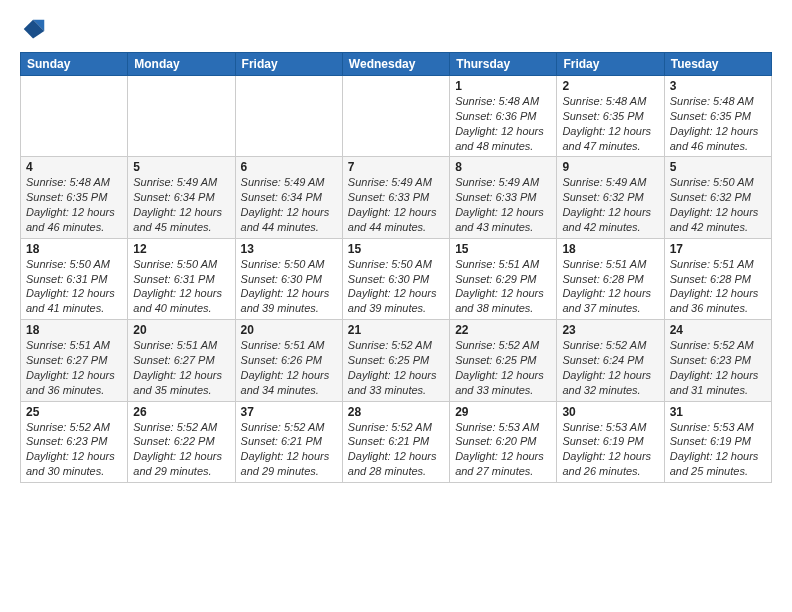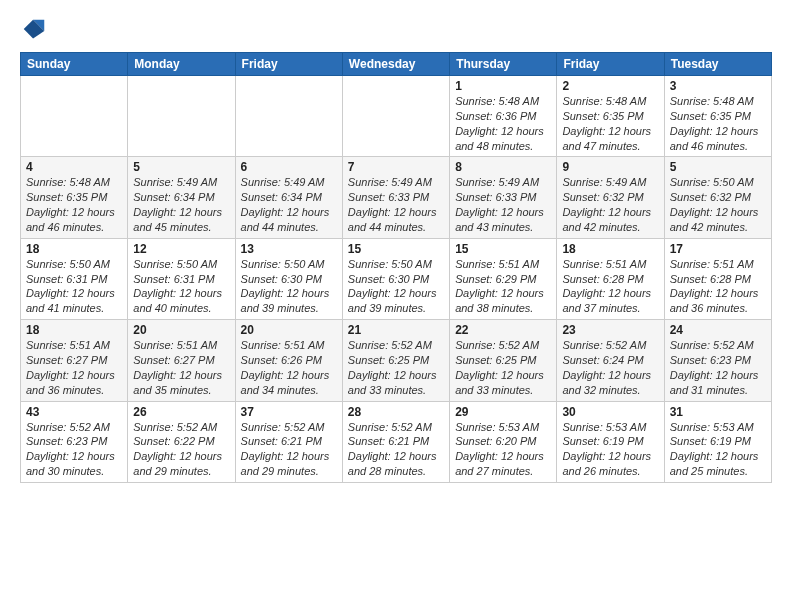--- a/index.html
+++ b/index.html
@@ -312,21 +312,21 @@
           <td>
             <span class="day-number">24</span>
             <div class="day-info" style="white-space: pre-line;">Sunrise: 5:52 AM
 Sunset: 6:23 PM
 Daylight: 12 hours
 and 31 minutes.</div>
           </td>
         </tr>
         <tr>
           <td>
-            <span class="day-number">43</span>
+            <span class="day-number">25</span>
             <div class="day-info" style="white-space: pre-line;">Sunrise: 5:52 AM
 Sunset: 6:23 PM
 Daylight: 12 hours
 and 30 minutes.</div>
           </td>
           <td>
             <span class="day-number">26</span>
             <div class="day-info" style="white-space: pre-line;">Sunrise: 5:52 AM
 Sunset: 6:22 PM
 Daylight: 12 hours

